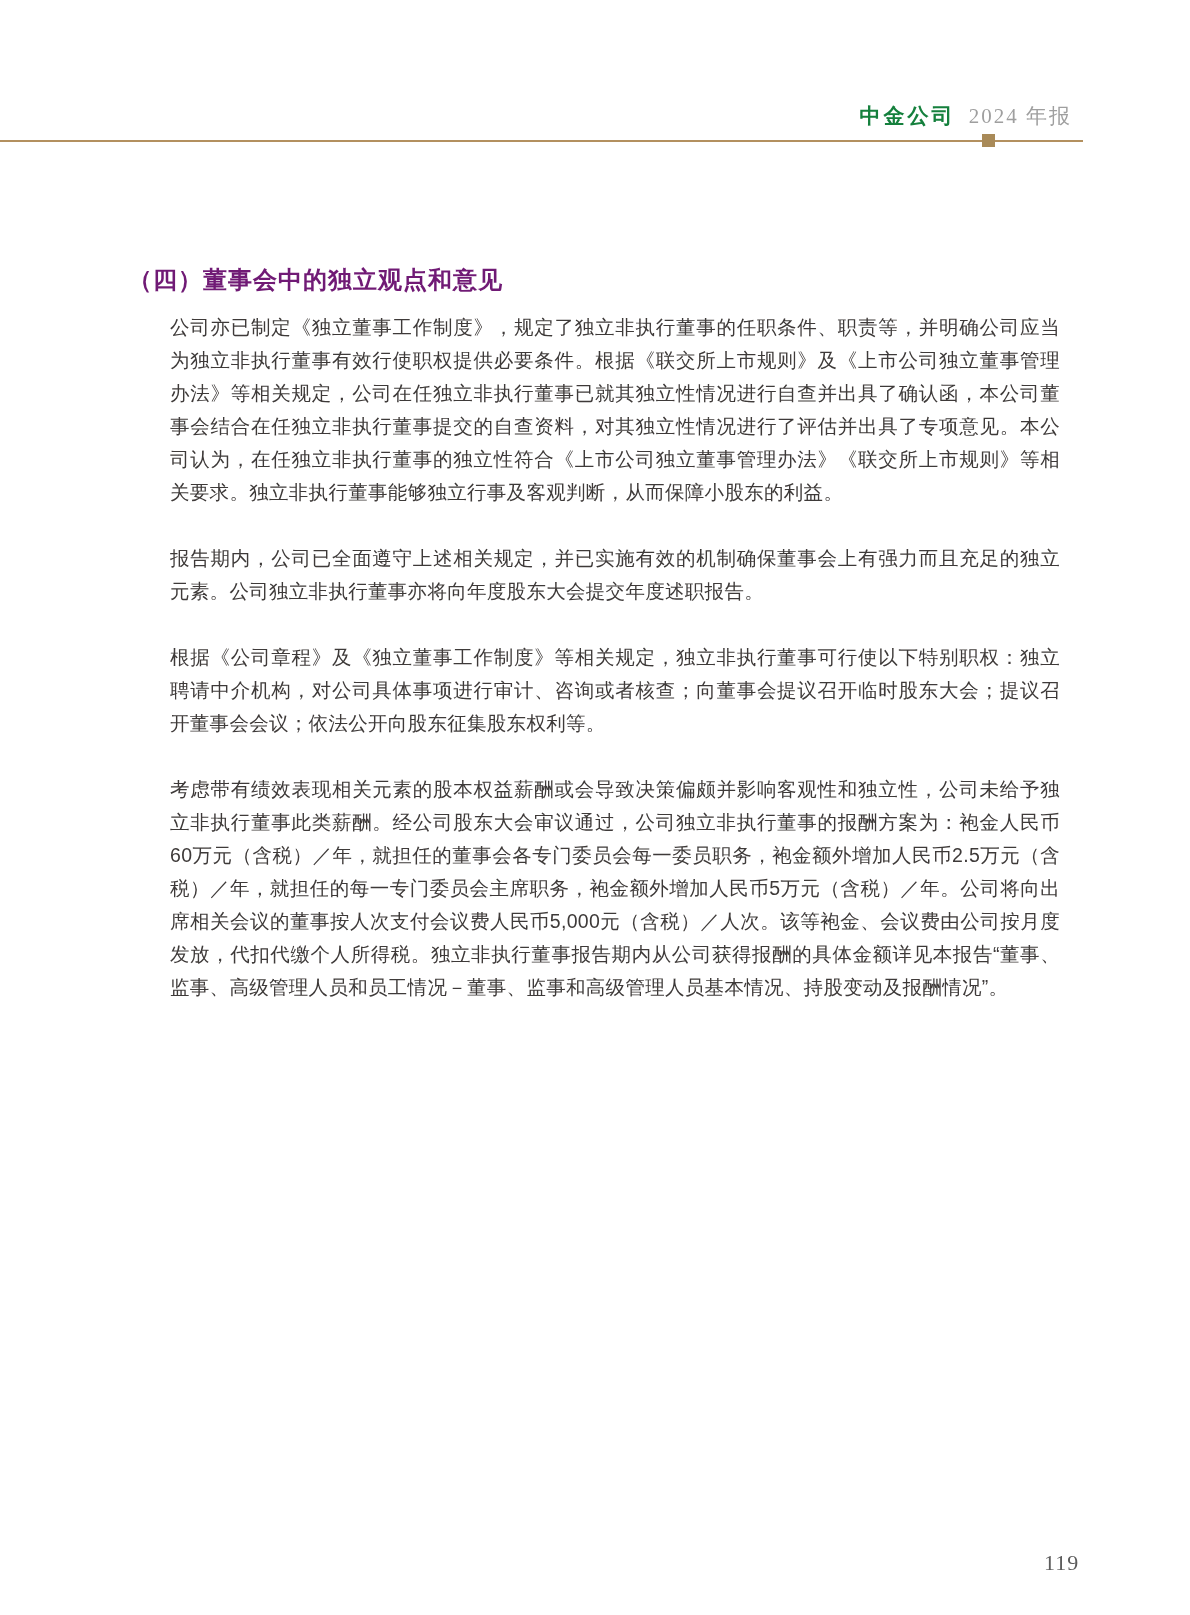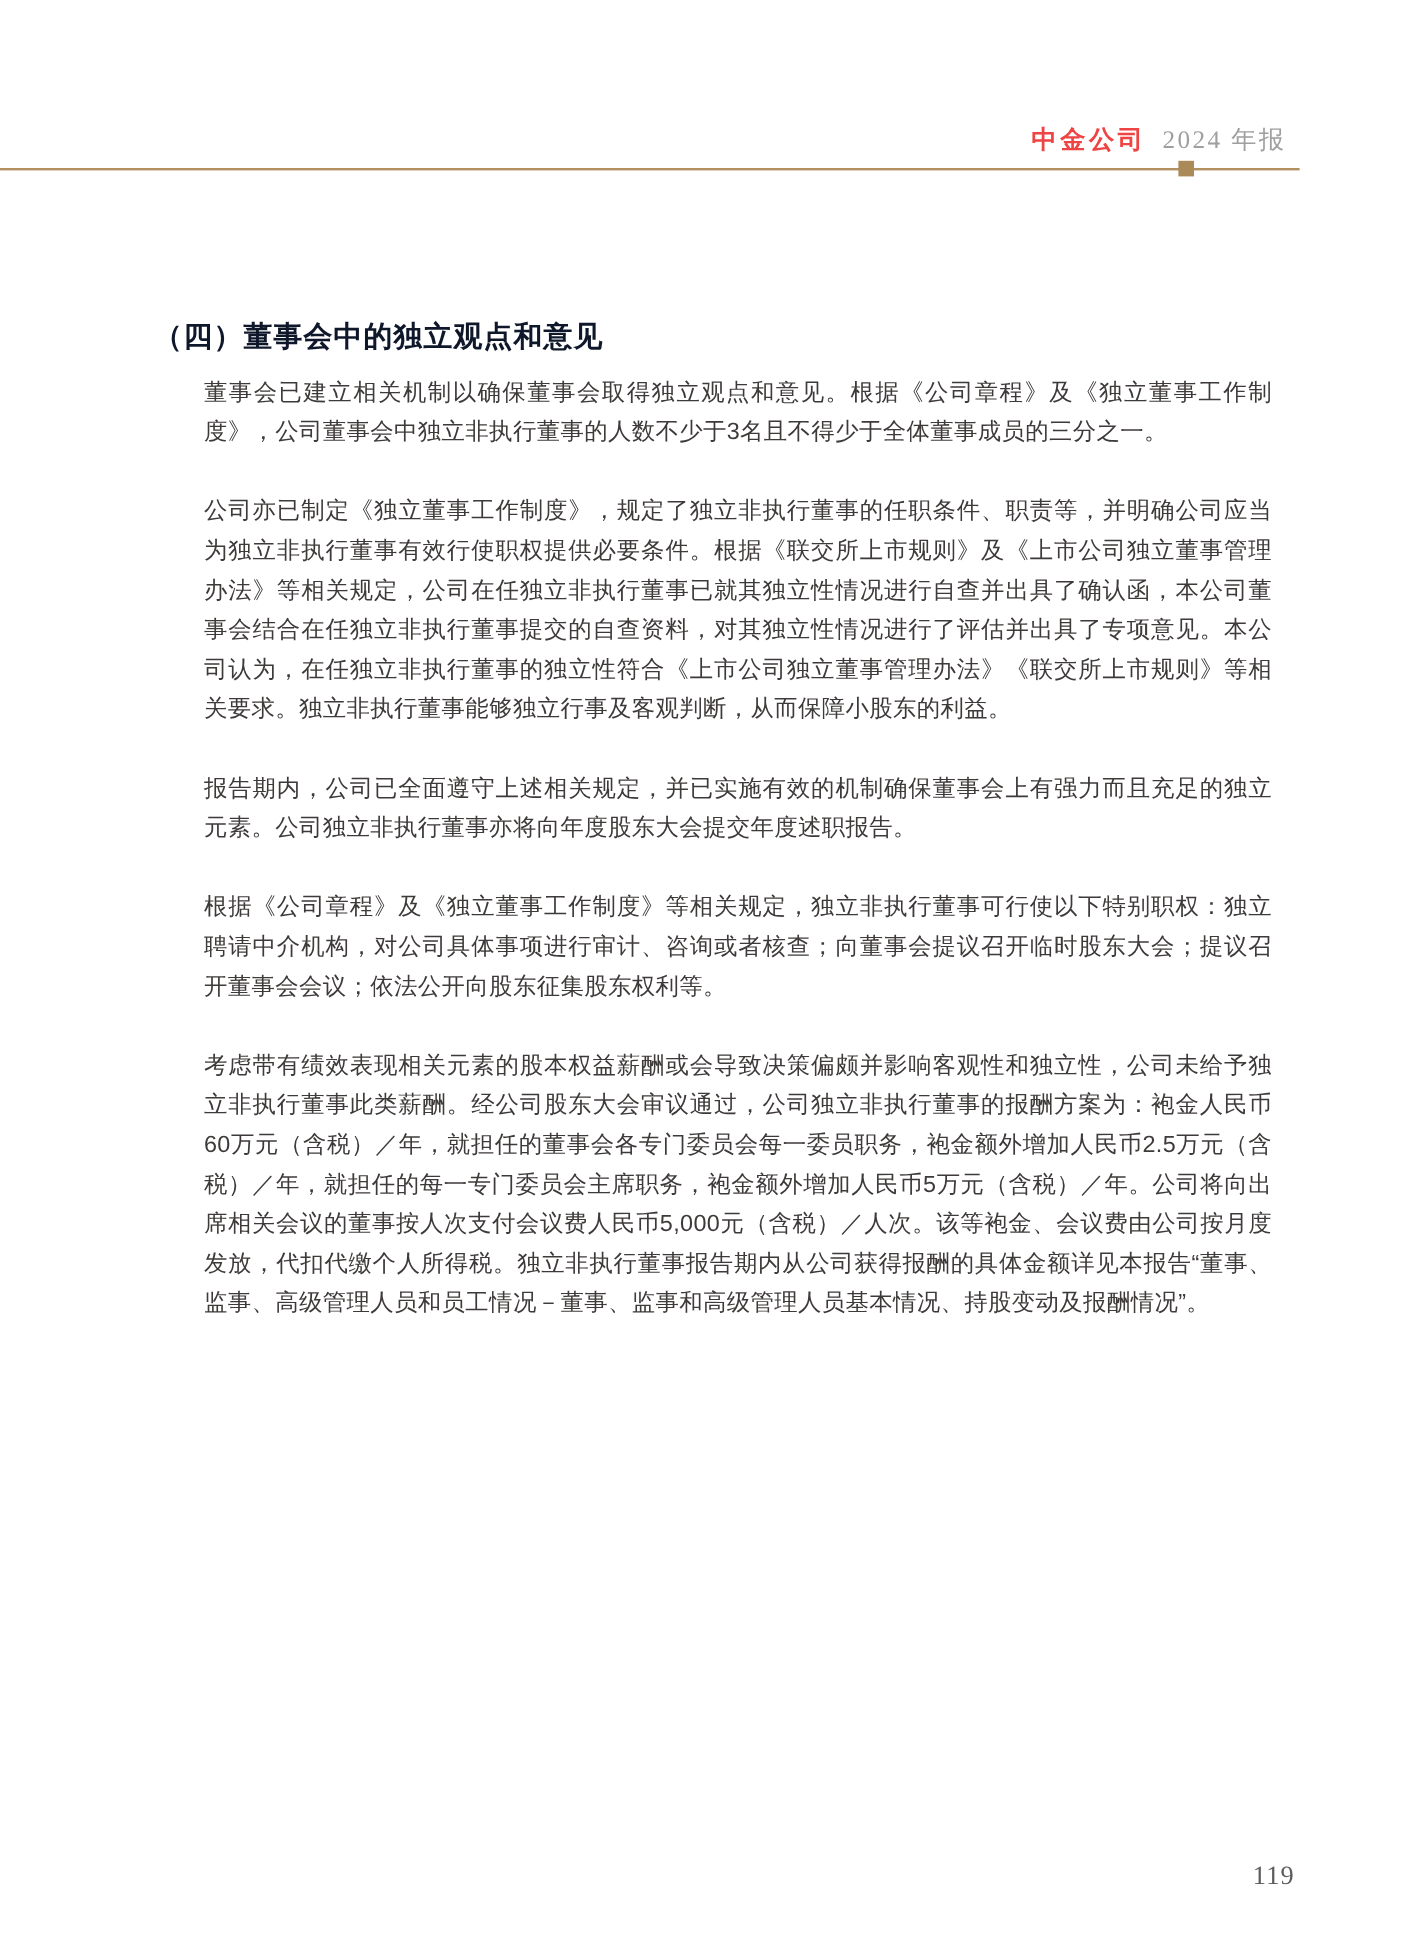--- a/index.html
+++ b/index.html
@@ -16,21 +16,21 @@
   }
   
   .header-text {
     position: absolute;
     top: 102px; right: 118px;
     font-family: "Liberation Serif", "DejaVu Serif", serif;
     font-size: 21px;
     white-space: nowrap;
   }
   .brand {
-    color: #ef4444;
+    color: #15803d;
     font-weight: bold;
     letter-spacing: 3px;
   }
   .edition {
     color: #9f9f9f;
     margin-left: 8px;
     letter-spacing: 2px;
   }
   .header-rule {
     position: absolute;
@@ -44,21 +44,21 @@
     width: 13px; height: 13px;
     background: #a98a58;
   }
   
   .section-heading {
     position: absolute;
     top: 264px; left: 128px;
     margin: 0;
     font-size: 24px;
     font-weight: bold;
-    color: #0f172a;
+    color: #701a75;
     letter-spacing: 1px;
     font-family: "Liberation Sans", sans-serif;
   }
   
   .content {
     position: absolute;
     top: 311px; left: 170px;
     width: 890px;
   }
   .content p {
@@ -91,21 +91,20 @@
     <span class="edition">2024 年报</span>
   </div>
 
   <div class="header-rule">
     <div class="rule-square"></div>
   </div>
 
   <h2 class="section-heading">（四）董事会中的独立观点和意见</h2>
 
   <div class="content">
-    <p>董事会已建立相关机制以确保董事会取得独立观点和意见。根据《公司章程》及《独立董事工作制度》，公司董事会中独立非执行董事的人数不少于3名且不得少于全体董事成员的三分之一。</p>
     <p>公司亦已制定《独立董事工作制度》，规定了独立非执行董事的任职条件、职责等，并明确公司应当为独立非执行董事有效行使职权提供必要条件。根据《联交所上市规则》及《上市公司独立董事管理办法》等相关规定，公司在任独立非执行董事已就其独立性情况进行自查并出具了确认函，本公司董事会结合在任独立非执行董事提交的自查资料，对其独立性情况进行了评估并出具了专项意见。本公司认为，在任独立非执行董事的独立性符合《上市公司独立董事管理办法》《联交所上市规则》等相关要求。独立非执行董事能够独立行事及客观判断，从而保障小股东的利益。</p>
     <p>报告期内，公司已全面遵守上述相关规定，并已实施有效的机制确保董事会上有强力而且充足的独立元素。公司独立非执行董事亦将向年度股东大会提交年度述职报告。</p>
     <p>根据《公司章程》及《独立董事工作制度》等相关规定，独立非执行董事可行使以下特别职权：独立聘请中介机构，对公司具体事项进行审计、咨询或者核查；向董事会提议召开临时股东大会；提议召开董事会会议；依法公开向股东征集股东权利等。</p>
     <p>考虑带有绩效表现相关元素的股本权益薪酬或会导致决策偏颇并影响客观性和独立性，公司未给予独立非执行董事此类薪酬。经公司股东大会审议通过，公司独立非执行董事的报酬方案为：袍金人民币60万元（含税）／年，就担任的董事会各专门委员会每一委员职务，袍金额外增加人民币2.5万元（含税）／年，就担任的每一专门委员会主席职务，袍金额外增加人民币5万元（含税）／年。公司将向出席相关会议的董事按人次支付会议费人民币5,000元（含税）／人次。该等袍金、会议费由公司按月度发放，代扣代缴个人所得税。独立非执行董事报告期内从公司获得报酬的具体金额详见本报告“董事、监事、高级管理人员和员工情况－董事、监事和高级管理人员基本情况、持股变动及报酬情况”。</p>
   </div>
 
   <span class="page-number">119</span>
 
 </div>
 

